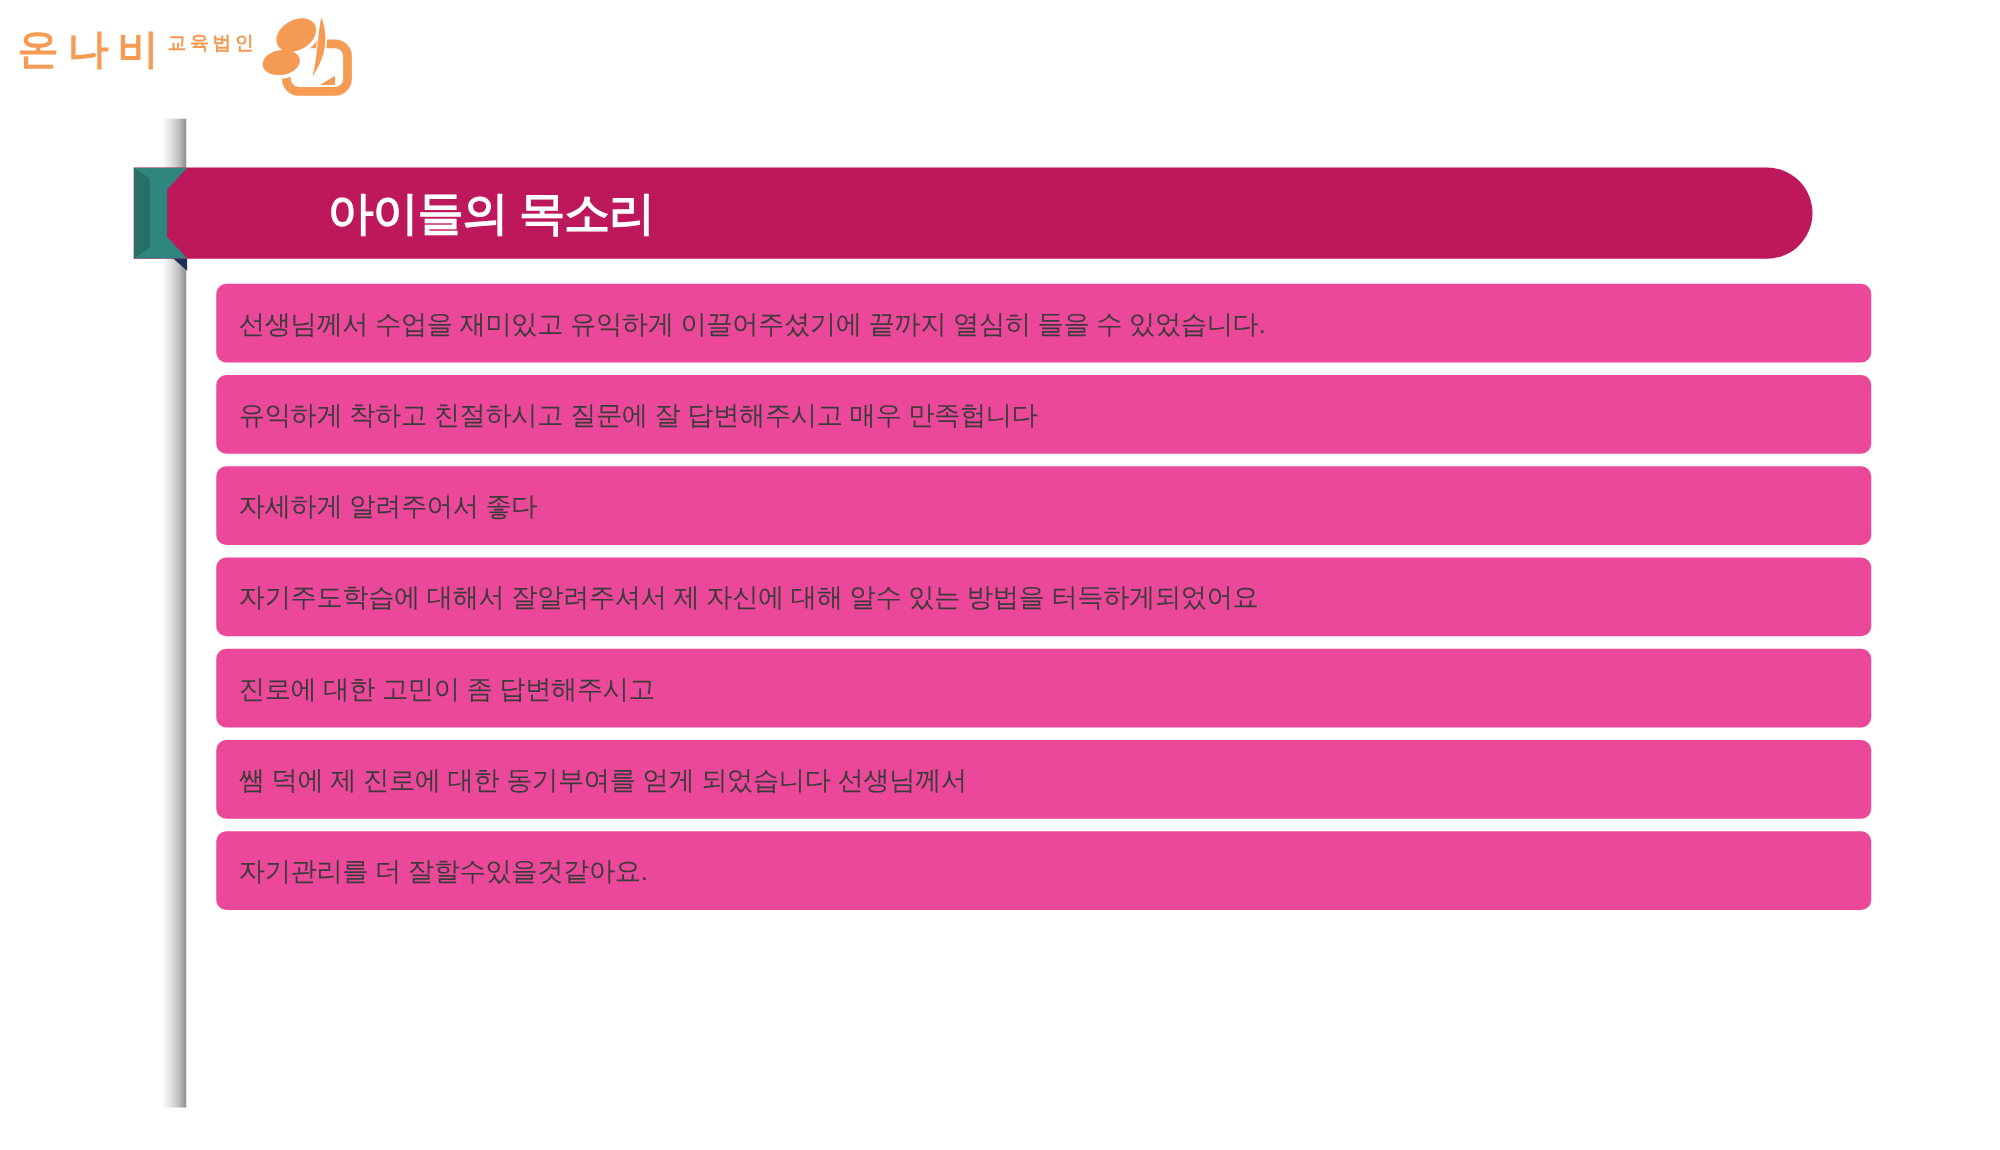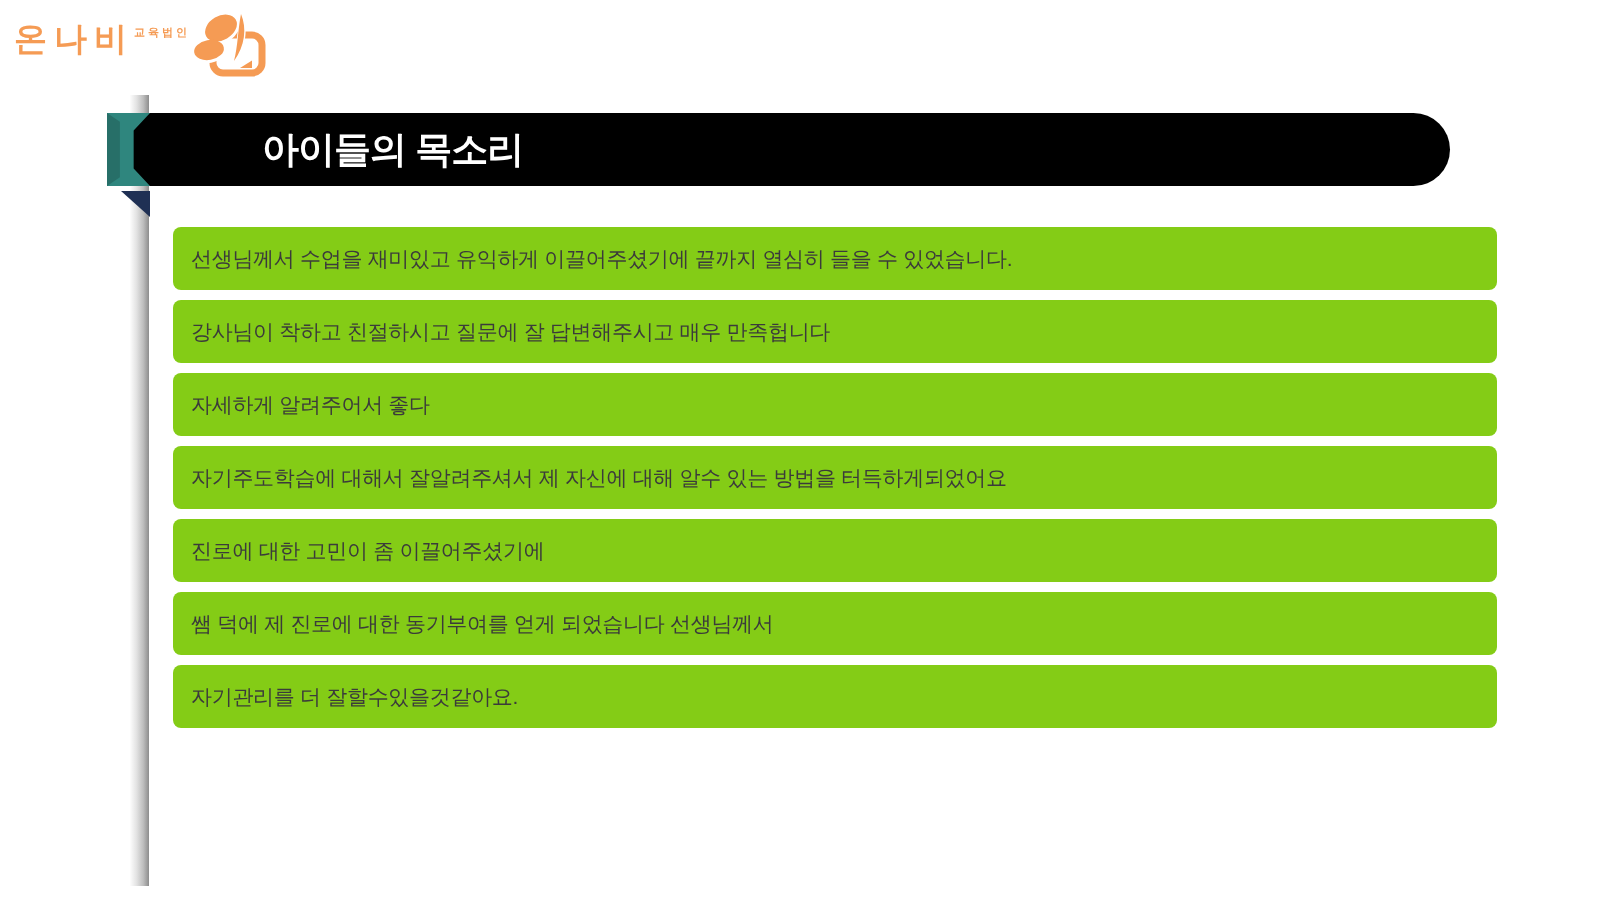--- a/index.html
+++ b/index.html
@@ -15,37 +15,37 @@
   .logo {
     position: absolute; left: 14px; top: 8px;
     display: flex; align-items: flex-start;
   }
   .logo-text-block { display: flex; flex-direction: row; padding-top: 14px; }
   .logo-main {
     color: #F59B54; font-size: 33px; font-weight: 800;
     letter-spacing: 7px; line-height: 1.0; white-space: nowrap;
   }
   .logo-sub {
-    color: #F59B54; font-size: 11px; font-weight: 700;
+    color: #F59B54; font-size: 15px; font-weight: 700;
     letter-spacing: 3px; text-align: right; padding-right: 6px; margin-top: 3px;
     white-space: nowrap;
   }
   .logo-mark { width: 80px; height: 80px; margin-left: -4px; }
 
   
   .pole {
     position: absolute; left: 130px; top: 95px; width: 19px; height: 791px;
     background: linear-gradient(to right, #fdfdfd 0%, #e2e2e2 35%, #bdbdbd 70%, #8d8d8d 100%);
     z-index: 1;
   }
 
   
   .banner {
-    position: absolute; left: 107px; top: 113px; width: 1343px; height: 73px;
-    background: #000000;
+    position: absolute; left: 107px; top: 134px; width: 1343px; height: 73px;
+    background: #be185d;
     border-radius: 0 36.5px 36.5px 0;
     display: flex; align-items: center;
     z-index: 3;
   }
   .banner-bevel {
     position: absolute; left: 0; top: 0; width: 43px; height: 73px;
     background: #2F867E;
     clip-path: polygon(0 0, 100% 0, 62% 24%, 62% 76%, 100% 100%, 0 100%);
   }
   .banner-bevel-inner {
@@ -65,21 +65,21 @@
     z-index: 2;
   }
 
   
   .comments {
     position: absolute; left: 173px; top: 227px; width: 1324px;
     z-index: 3;
   }
   .comment-row {
     height: 63px; margin-bottom: 10px;
-    background: #84cc16; border-radius: 8px;
+    background: #ec4899; border-radius: 8px;
     display: flex; align-items: center;
     padding: 0 18px;
     color: #3B3B3B; font-size: 21px; letter-spacing: -0.3px;
     white-space: nowrap; overflow: hidden;
   }
 </style>
 </head>
 <body>
 
 <div class="logo">
@@ -109,19 +109,19 @@
 <div class="ribbon-fold"></div>
 
 <div class="banner">
   <div class="banner-bevel"></div>
   <div class="banner-bevel-inner"></div>
   <div class="banner-title">아이들의 목소리</div>
 </div>
 
 <div class="comments">
   <div class="comment-row">선생님께서 수업을 재미있고 유익하게 이끌어주셨기에 끝까지 열심히 들을 수 있었습니다.</div>
-  <div class="comment-row">강사님이 착하고 친절하시고 질문에 잘 답변해주시고 매우 만족헙니다</div>
+  <div class="comment-row">유익하게 착하고 친절하시고 질문에 잘 답변해주시고 매우 만족헙니다</div>
   <div class="comment-row">자세하게 알려주어서 좋다</div>
   <div class="comment-row">자기주도학습에 대해서 잘알려주셔서 제 자신에 대해 알수 있는 방법을 터득하게되었어요</div>
-  <div class="comment-row">진로에 대한 고민이 좀 이끌어주셨기에</div>
+  <div class="comment-row">진로에 대한 고민이 좀 답변해주시고</div>
   <div class="comment-row">쌤 덕에 제 진로에 대한 동기부여를 얻게 되었습니다 선생님께서</div>
   <div class="comment-row">자기관리를 더 잘할수있을것같아요.</div>
 </div>
 
 </body></html>

